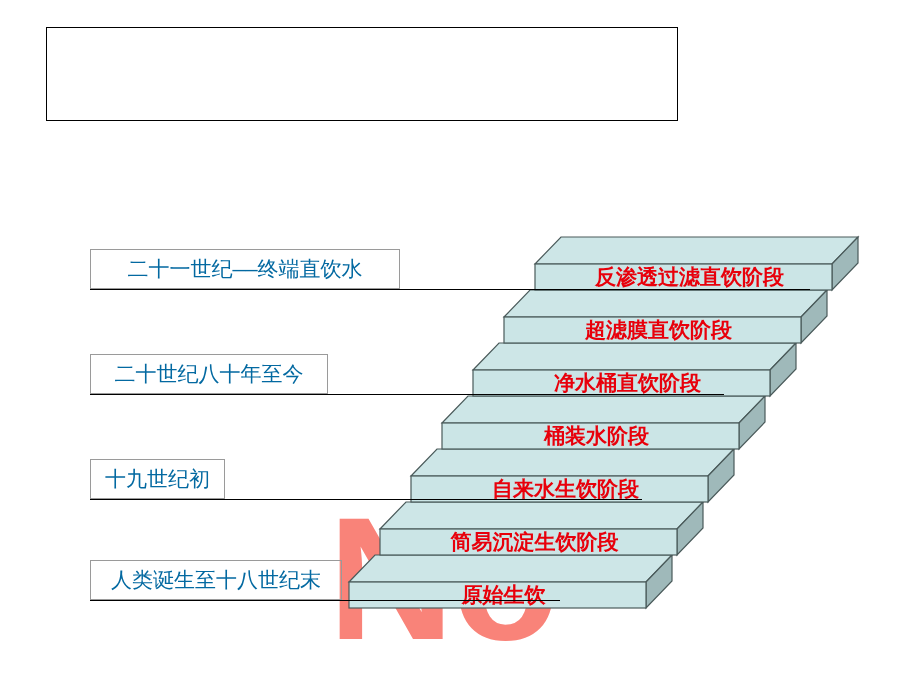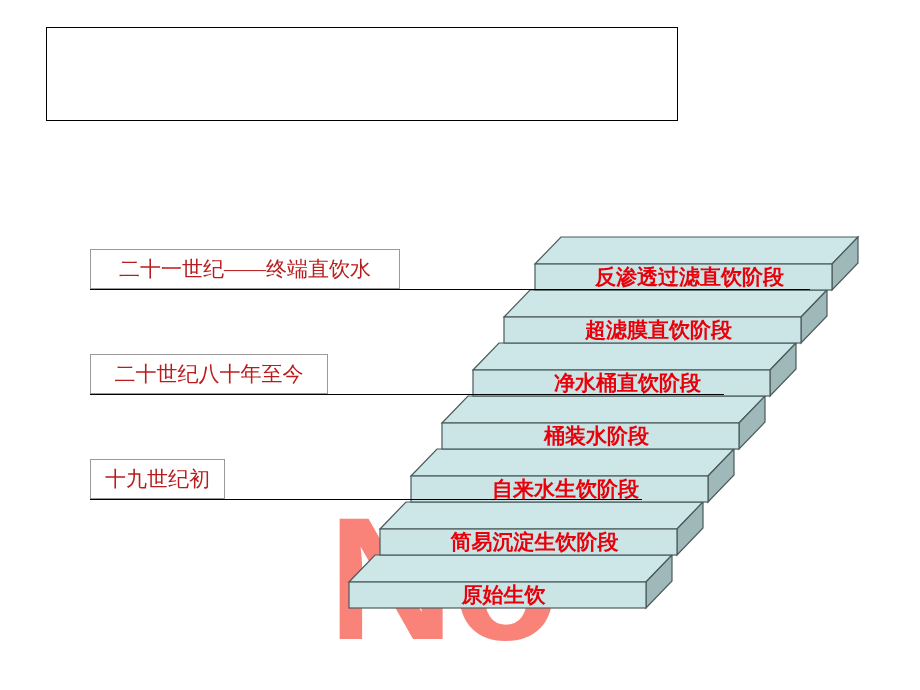--- a/index.html
+++ b/index.html
@@ -72,23 +72,23 @@
     height: 40px;
     border: 1px solid #9a9a9a;
     background: transparent;
     box-sizing: border-box;
     display: flex;
     align-items: center;
     justify-content: center;
     padding: 0 8px;
   }
   .era-text {
-    font-family: Liberation Serif, serif;
+    font-family: Liberation Mono, monospace;
     font-size: 21px;
-    color: #b91c1c;
+    color: #0369a1;
     white-space: nowrap;
     letter-spacing: 0px;
   }
   .era-rule {
     position: absolute;
     left: 0;
     height: 0;
     border-top: 1.4px solid #000000;
   }
 
@@ -157,20 +157,26 @@
     <div class="era-rule"></div>
   </div>
 
   <div class="era-row" id="era-row-2">
     <div class="era-box">
       <span class="era-text">二十世纪八十年至今</span>
     </div>
     <div class="era-rule"></div>
   </div>
 
+  <div class="era-row" id="era-row-4">
+    <div class="era-box">
+      <span class="era-text">人类诞生至十八世纪末</span>
+    </div>
+    <div class="era-rule"></div>
+  </div>
 
   <div id="stairs">
     <svg id="stairs-svg" width="920" height="690" viewBox="0 0 920 690" xmlns="http://www.w3.org/2000/svg">
         <g>
           <polygon points="349,582 646,582 672,555 375,555" fill="#CDE6E7" stroke="#4A5A5A" stroke-width="1.2"></polygon>
           <polygon points="646,582 672,555 672,581 646,608" fill="#9FB9BA" stroke="#4A5A5A" stroke-width="1.2"></polygon>
           <rect x="349" y="582" width="297" height="26" fill="#CBE5E6" stroke="#4A5A5A" stroke-width="1.2"></rect>
           <text x="503.5" y="596" class="step-label" fill="#E8000B">原始生饮</text>
         </g>
         <g>

